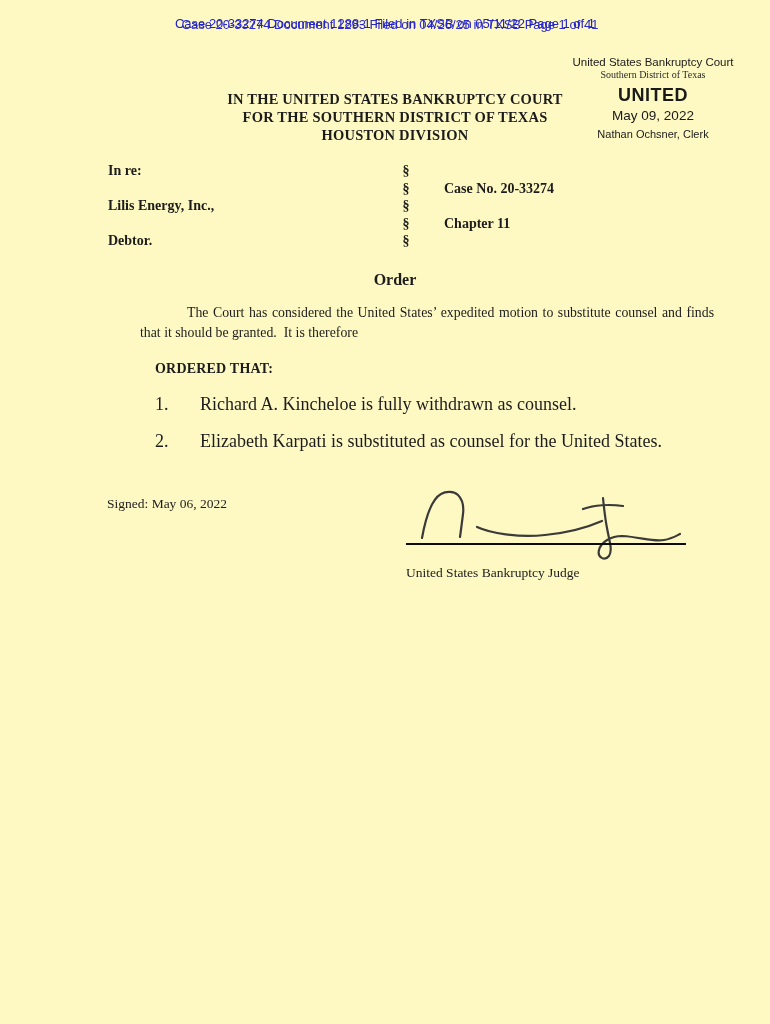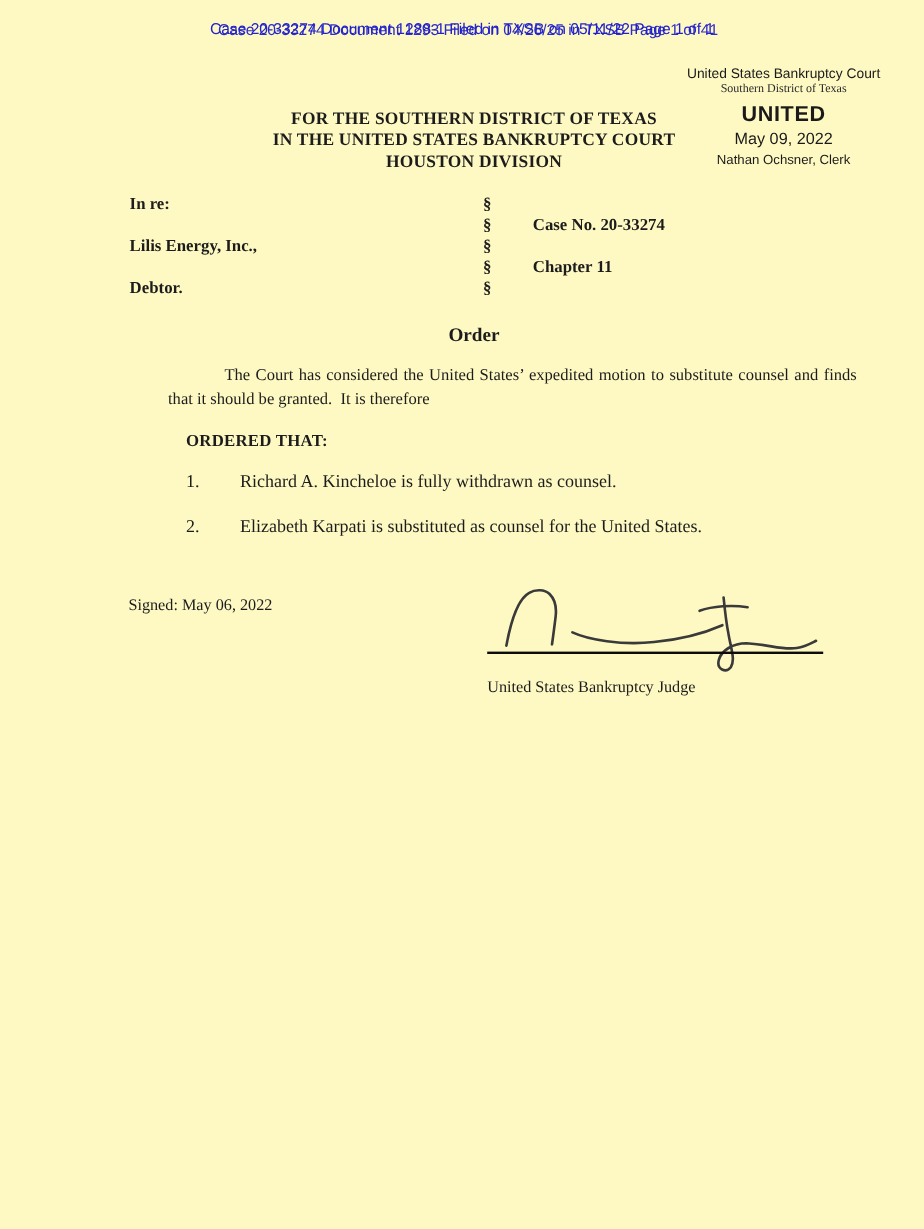--- a/index.html
+++ b/index.html
@@ -58,21 +58,21 @@
   }
   .order-paragraph{
     position:absolute;top:303px;left:0;width:574px;
     font-size:13.8px;line-height:20px;
     text-align:justify;text-indent:47px;margin-left:32px;
   }
   .ordered-label{
     position:absolute;top:361px;left:47px;
     font-weight:bold;font-size:14px;letter-spacing:.2px;
   }
-  .order-item{position:absolute;left:47px;font-size:15px;white-space:nowrap;}
+  .order-item{position:absolute;left:47px;font-size:18px;white-space:nowrap;}
   .order-item .num{display:inline-block;width:45px;}
   .item-1{top:394px;}
   .item-2{top:431px;}
   .signed-date{position:absolute;top:496px;left:-1px;font-size:13.5px;}
   
   .sig-svg{position:absolute;left:405px;top:478px;pointer-events:none;}
   .sig-line{position:absolute;left:406px;top:543px;width:280px;height:1.5px;background:#0c0c0c;}
   .sig-name{position:absolute;left:406px;top:548px;width:280px;text-align:center;font-size:13.5px;line-height:16px;}
   .sig-title{position:absolute;left:406px;top:565px;width:280px;text-align:left;font-size:13.5px;line-height:16px;}
 </style>
@@ -90,22 +90,22 @@
     <div class="court">United States Bankruptcy Court</div>
     <div class="district">Southern District of Texas</div>
     <div class="entered-word">UNITED</div>
     <div class="date">May 09, 2022</div>
     <div class="clerk">Nathan Ochsner, Clerk</div>
   </div>
 
   <div class="content">
 
     <div class="heading">
+      <div>IN THE UNITED STATES BANKRUPTCY COURT</div>
       <div>FOR THE SOUTHERN DISTRICT OF TEXAS</div>
-      <div>IN THE UNITED STATES BANKRUPTCY COURT</div>
       <div>HOUSTON DIVISION</div>
     </div>
 
     <div class="caption">
       <div class="cap-col cap-left">
         <div class="row">In re:</div>
         <div class="row"></div>
         <div class="row">Lilis Energy, Inc.,</div>
         <div class="row"></div>
         <div class="row">Debtor.</div>

